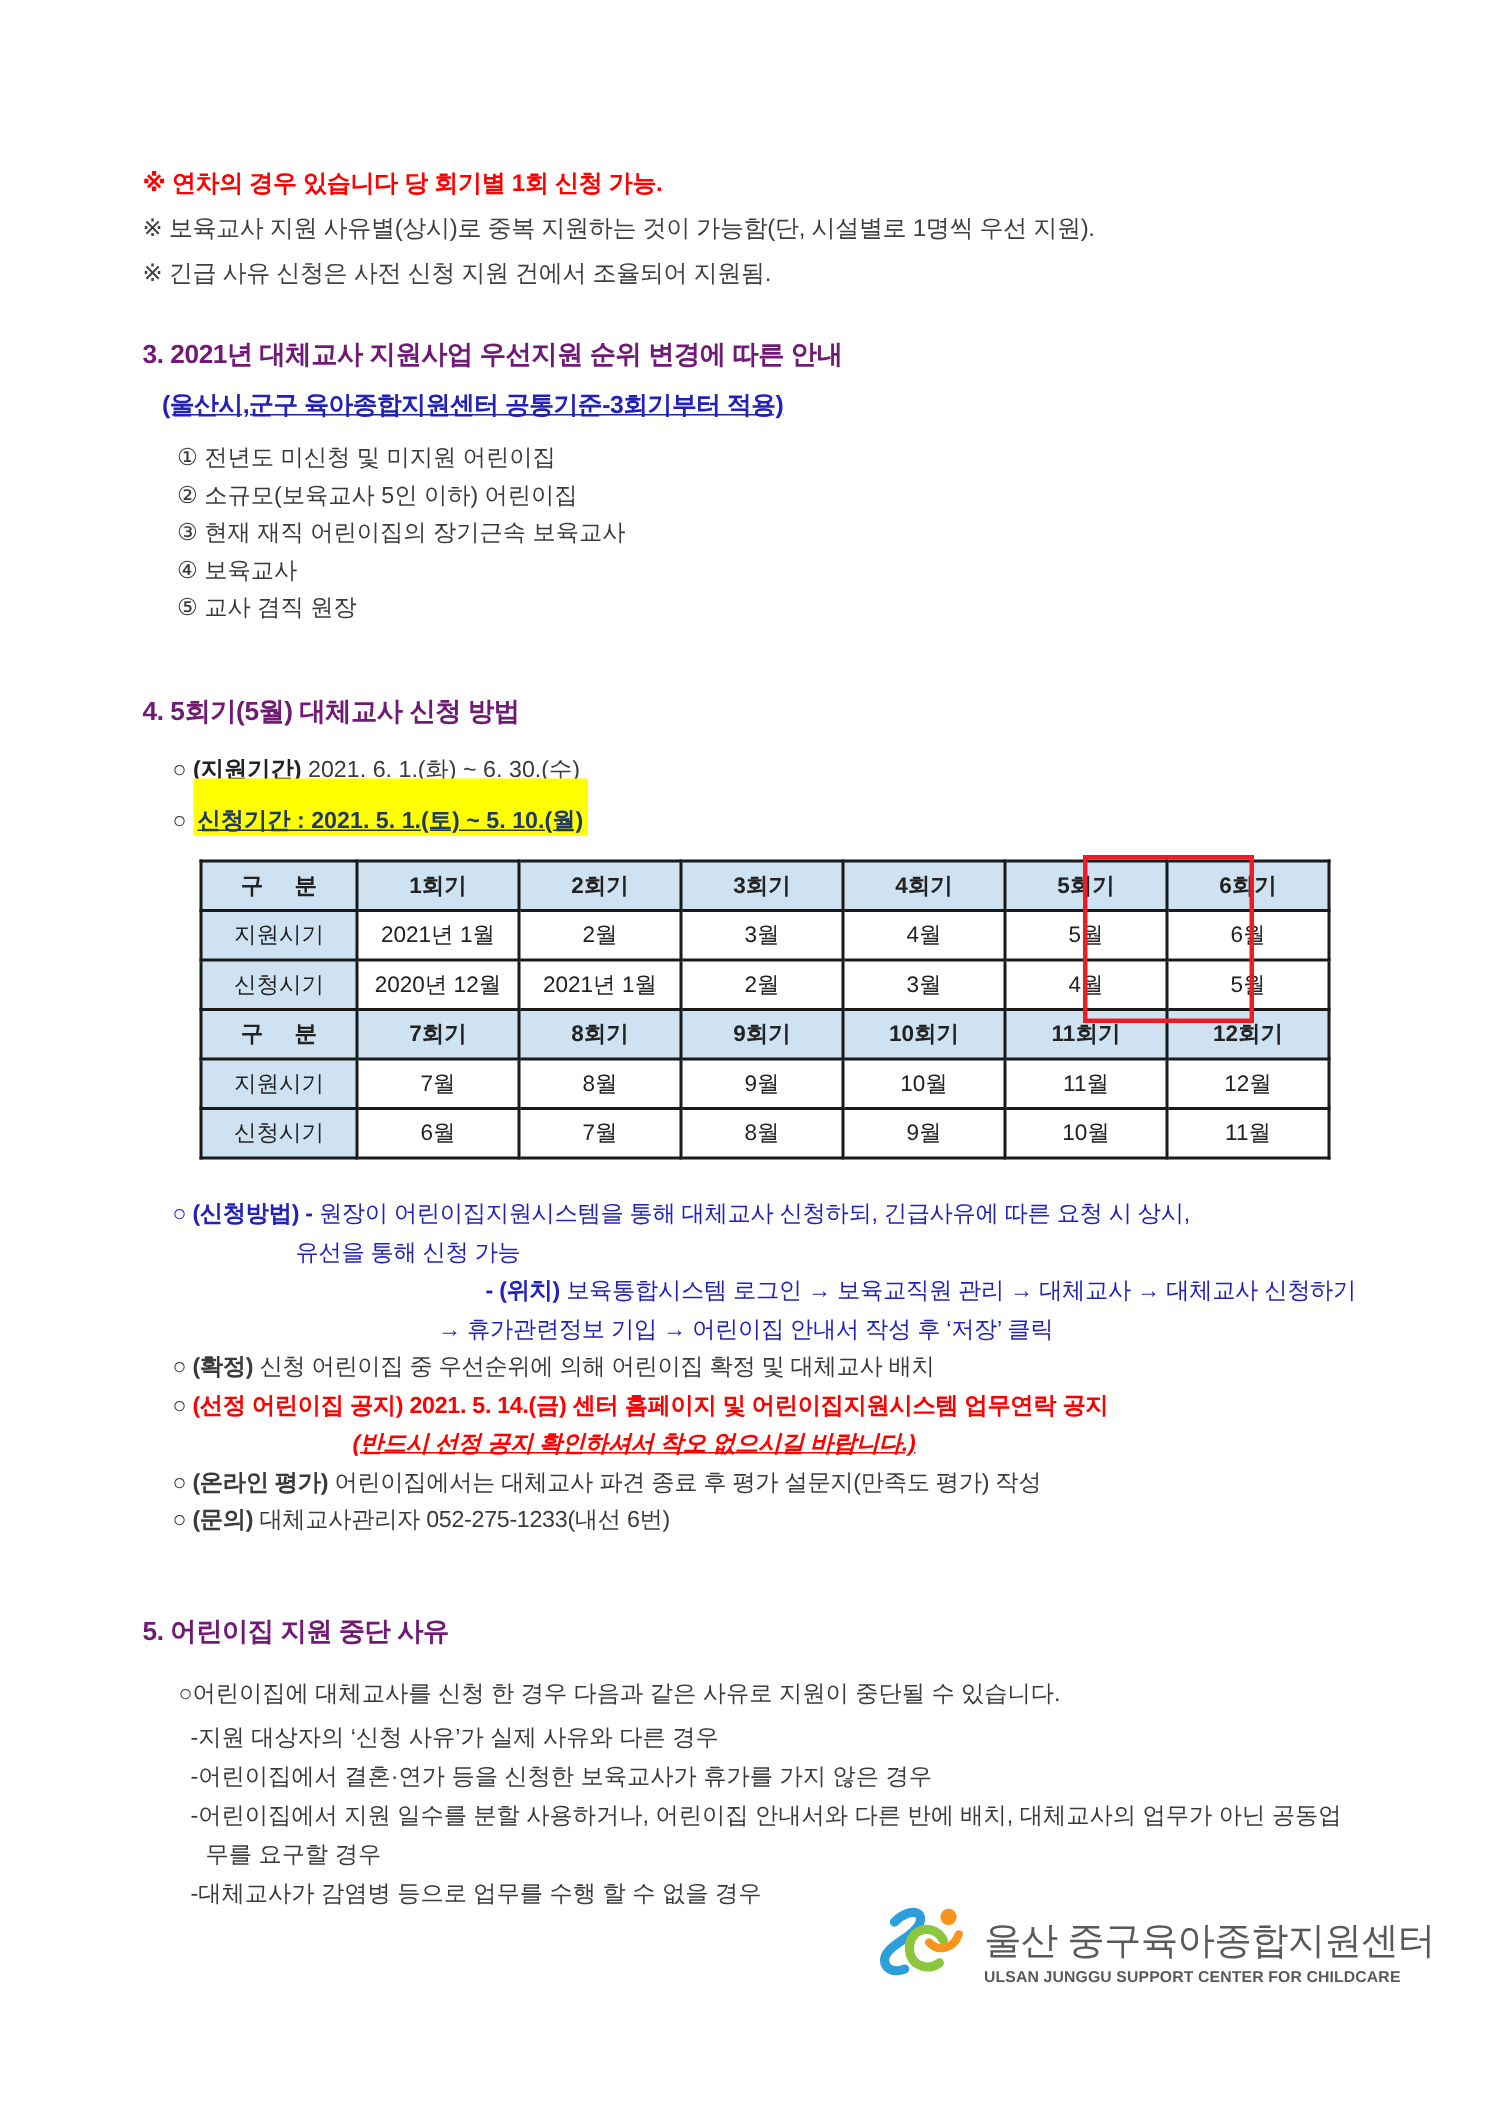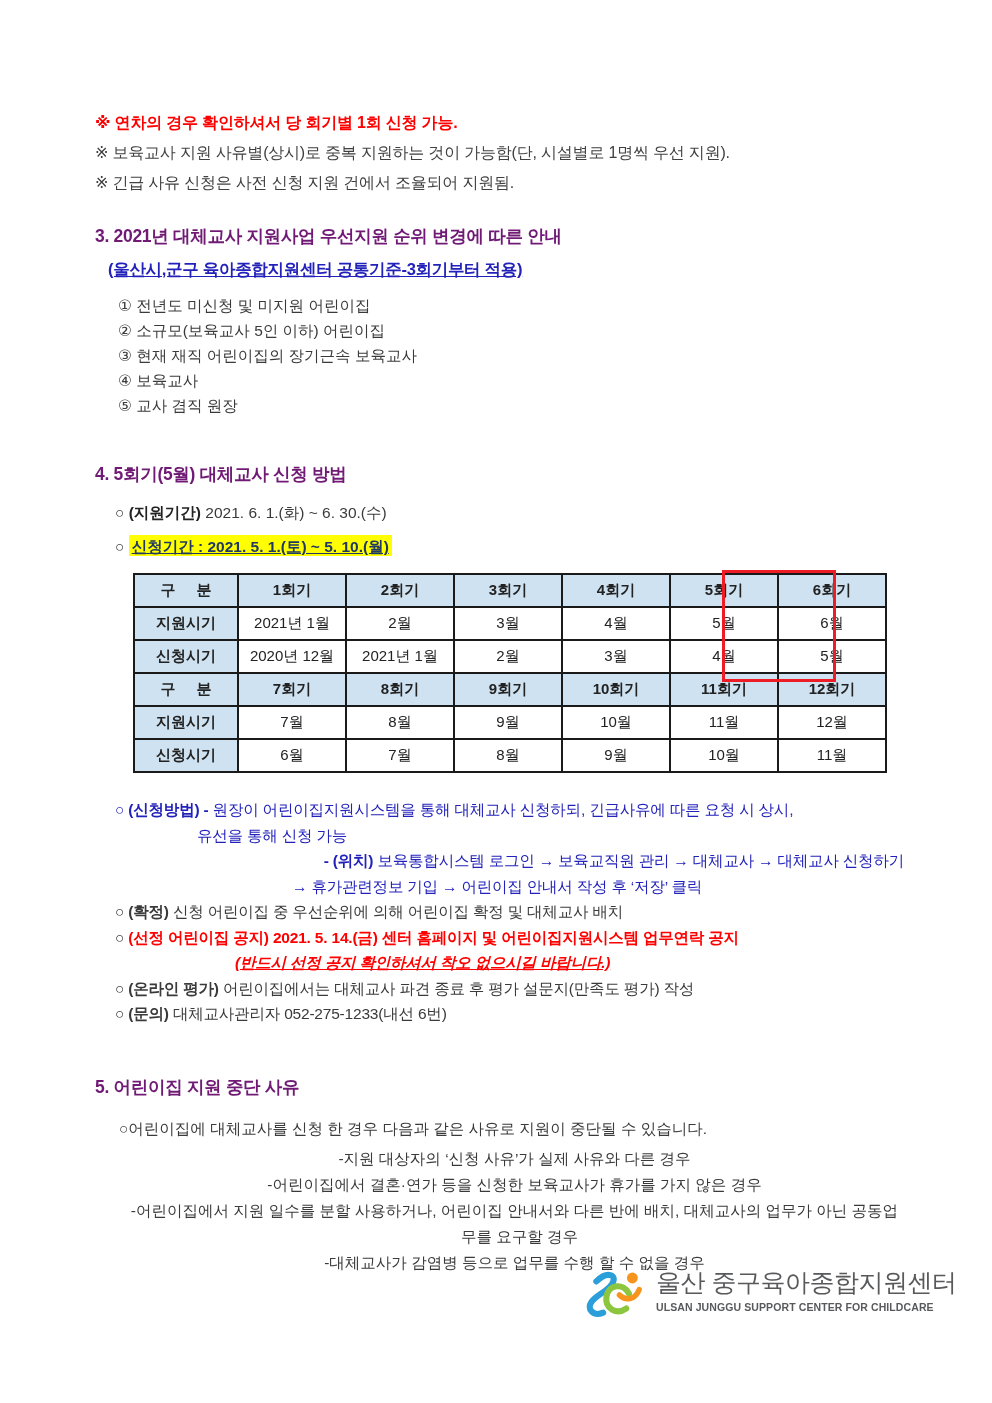--- a/index.html
+++ b/index.html
@@ -31,69 +31,69 @@
 
   
   .sec4 { margin-top:44px; }
   .s4-line { margin-left:20px; font-size:15.5px; }
   .s4-line .lbl { font-weight:bold; color:#222; }
   .l1 { margin-top:17px; }
   .l2 { margin-top:13px; }
   .mk { color:#333; }
   .hl {
     background:#ffff00; color:#1f3864; font-weight:bold;
-    text-decoration:underline; padding:3px 3px 1px 3px;
+    text-decoration:underline; padding:20px 3px 1px 3px;
   }
 
   
   .table-wrap { position:relative; margin:15px 0 0 38px; width:700px; }
   table.sched { border-collapse:collapse; width:754px; table-layout:fixed; }
   table.sched td {
     border:2px solid #1a1a1a; height:33px; text-align:center;
     font-size:15px; color:#222; background:#ffffff; padding:0;
   }
   table.sched tr.hd td { background:#cfe2f1; font-weight:bold; white-space:pre; }
-  table.sched td.lab { background:#cfe2f1; font-weight:bold; }
+  table.sched td.lab { background:#cfe2f1; font-weight:normal; }
   .red-box {
     position:absolute; top:-3px; right:-3px; width:114px; height:112px;
     border:3px solid #ee1c25; pointer-events:none;
   }
 
   
   .s4-bullets { margin:24px 0 0 20px; font-size:15.5px; }
   .s4-bullets .bl { line-height:25.5px; letter-spacing:-0.2px; }
   .blue { color:#2222bb; }
   .bold { font-weight:bold; }
   .redt { color:#ff0000; font-weight:bold; }
   .cont1   { padding-left:82px; }
   .loc-line{ padding-left:112px;text-align:right; }
   .loc-cont{ padding-left:177px; }
   .red-sub { padding-left:120px; text-decoration:underline;font-style:italic; }
 
   
   .sec5 { margin-top:48px; }
   .s5-intro { margin:20px 0 0 24px; font-size:15.5px; }
-  .s5-items { margin:6px 0 0 32px; max-width:775px;text-align:center; }
+  .s5-items { margin:6px 0 0 32px; max-width:775px; }
   .s5-items .itm { line-height:26px; font-size:15.5px; padding-left:10px; text-indent:-10px; }
 
   
-  .footer { position:absolute; top:1266px; left:580px; display:flex; align-items:flex-start; }
+  .footer { position:absolute; top:1266px; left:580px; display:flex; align-items:flex-end; }
   .logo-mark { width:68px; height:58px; flex:0 0 auto; }
   .logo-text { margin-left:8px; }
   .logo-kr { font-size:25px; color:#58595b; letter-spacing:-0.5px; }
   .logo-en { font-size:10.5px; font-weight:bold; color:#58595b; letter-spacing:0.1px; margin-top:2px; }
 </style>
 </head>
 <body>
 
 <div class="page">
   <div class="content">
 
     <div>
-      <div class="note-line note-red">※ 연차의 경우 확인하셔서 당 회기별 1회 신청 가능.</div>
+      <div class="note-line note-red">※ 연차의 경우 있습니다 당 회기별 1회 신청 가능.</div>
       <div class="note-line note-dark">※ 보육교사 지원 사유별(상시)로 중복 지원하는 것이 가능함(단, 시설별로 1명씩 우선 지원).</div>
       <div class="note-line note-dark">※ 긴급 사유 신청은 사전 신청 지원 건에서 조율되어 지원됨.</div>
     </div>
 
     <div class="sec3">
       <div class="sec-title">3. 2021년 대체교사 지원사업 우선지원 순위 변경에 따른 안내</div>
       <div class="sec3-sub">(울산시,군구 육아종합지원센터 공통기준-3회기부터 적용)</div>
       <div class="sec3-items">
         <div class="itm">① 전년도 미신청 및 미지원 어린이집</div>
         <div class="itm">② 소규모(보육교사 5인 이하) 어린이집</div>

